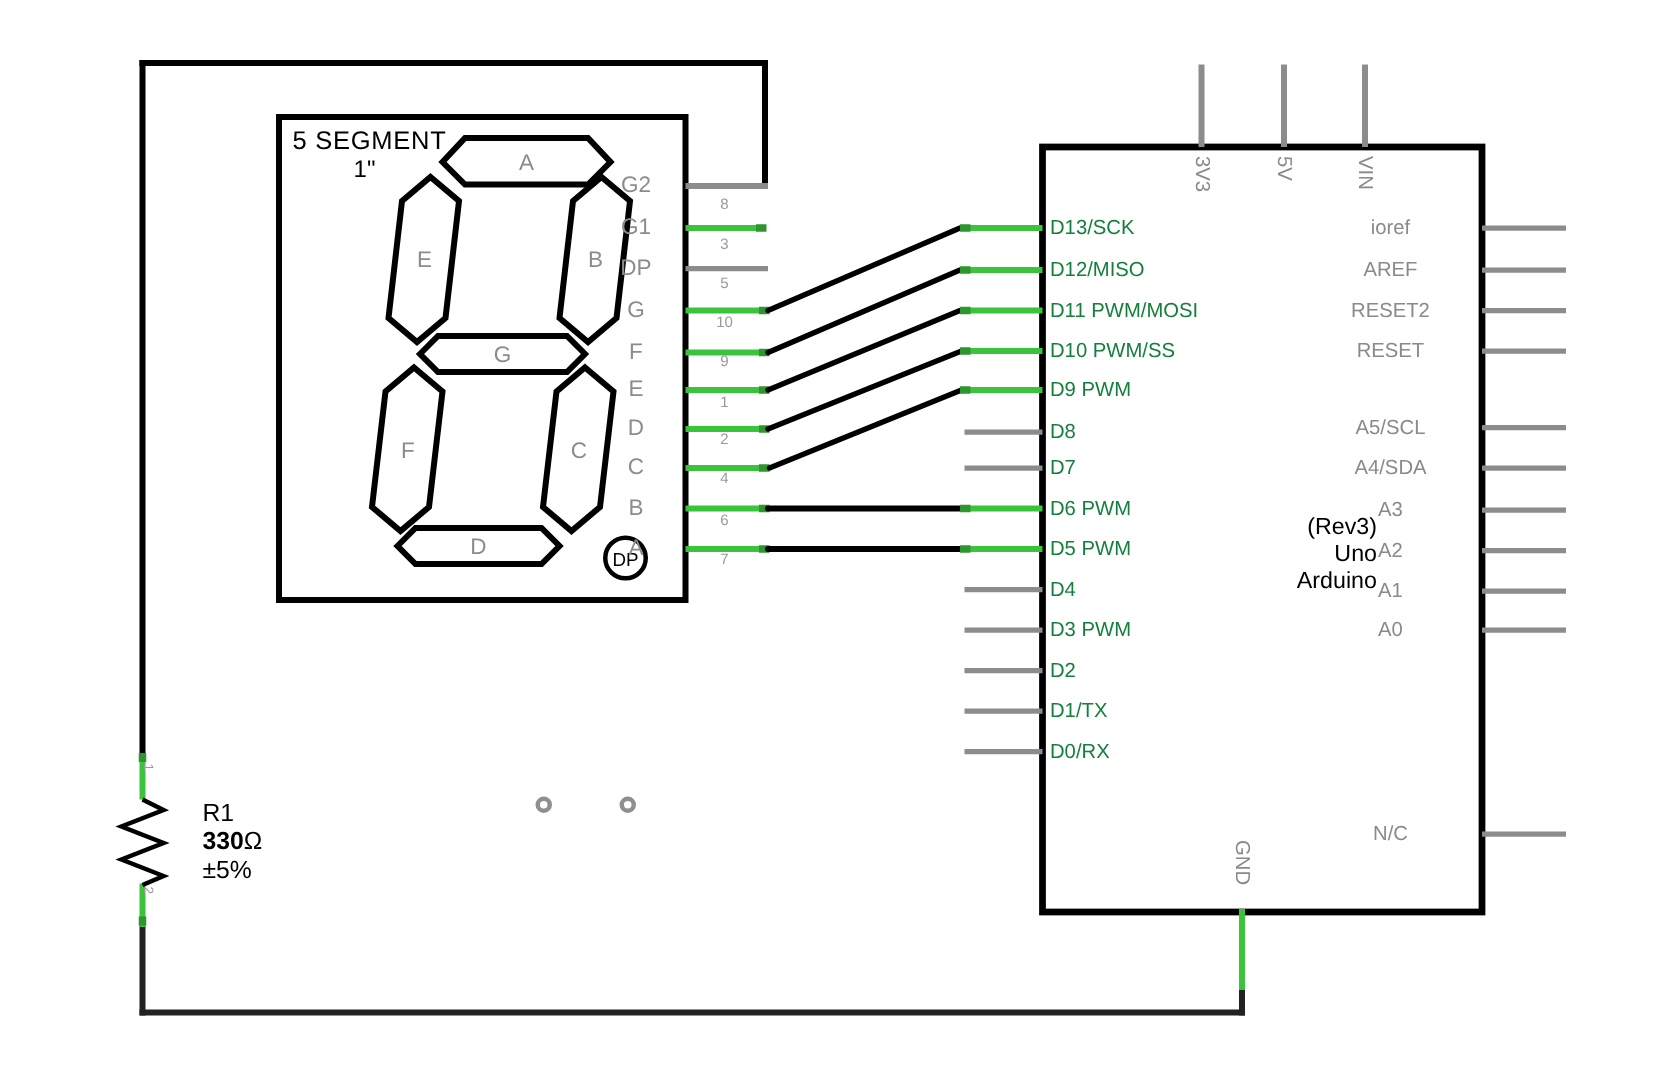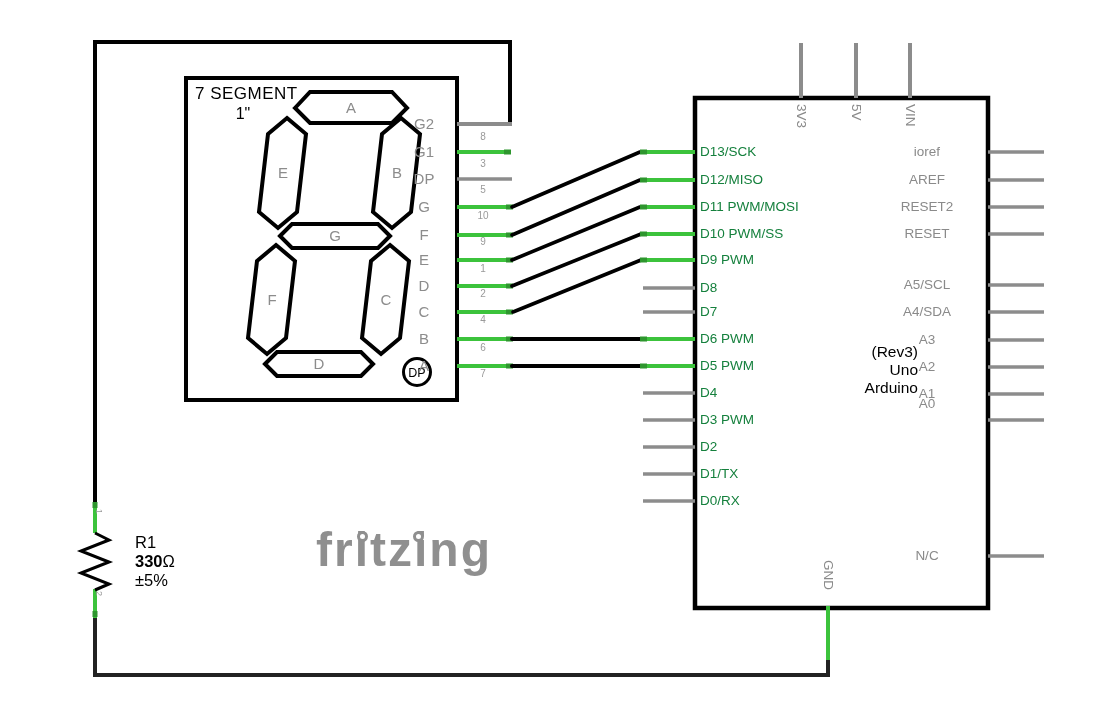--- a/index.html
+++ b/index.html
@@ -157,21 +157,21 @@
 
     <g>
       <line x1="95" y1="503" x2="95" y2="533" stroke="#3cc33c" stroke-width="4"></line>
       <line x1="95" y1="589" x2="95" y2="618" stroke="#3cc33c" stroke-width="4"></line>
       <rect x="92.5" y="502" width="5" height="6" fill="#2e962e"></rect>
       <rect x="92.5" y="611" width="5" height="6" fill="#2e962e"></rect>
       <polyline points="95,533 109,540 81,551 109,562 81,573 109,584 95,590" fill="none" stroke="#000" stroke-width="3" stroke-linejoin="miter"></polyline>
     </g>
   </svg>
 
-  <span class="abs seg-title">7 SEGMENT</span>
+  <span class="abs seg-title">5 SEGMENT</span>
   <span class="abs seg-size">1"</span>
 
   <span class="abs dpin" style="top:115px">G2</span>
   <span class="abs dpin" style="top:143px">G1</span>
   <span class="abs dpin" style="top:170px">DP</span>
   <span class="abs dpin" style="top:198px">G</span>
   <span class="abs dpin" style="top:226px">F</span>
   <span class="abs dpin" style="top:251px">E</span>
   <span class="abs dpin" style="top:277px">D</span>
   <span class="abs dpin" style="top:303px">C</span>
@@ -206,38 +206,37 @@
 
   <span class="abs apin-r" style="top:144px">ioref</span>
   <span class="abs apin-r" style="top:172px">AREF</span>
   <span class="abs apin-r" style="top:199px">RESET2</span>
   <span class="abs apin-r" style="top:226px">RESET</span>
   <span class="abs apin-r" style="top:277px">A5/SCL</span>
   <span class="abs apin-r" style="top:304px">A4/SDA</span>
   <span class="abs apin-r" style="top:332px">A3</span>
   <span class="abs apin-r" style="top:359px">A2</span>
   <span class="abs apin-r" style="top:386px">A1</span>
-  <span class="abs apin-r" style="top:396px">A0</span>
+  <span class="abs apin-r" style="top:412px">A0</span>
   <span class="abs apin-r" style="top:548px">N/C</span>
 
   <span class="abs apin-rot" style="left:809px;top:104px">3V3</span>
   <span class="abs apin-rot" style="left:864px;top:104px">5V</span>
   <span class="abs apin-rot" style="left:918px;top:104px">VIN</span>
 
   <span class="abs apin-rot" style="left:836px;top:560px">GND</span>
 
   <div class="abs aname">
     <div>(Rev3)</div>
     <div>Uno</div>
     <div>Arduino</div>
   </div>
 
   <span class="abs rlab" style="top:533px">R1</span>
   <span class="abs rlab" style="top:552px"><span class="bold">330</span><span>Ω</span></span>
   <span class="abs rlab" style="top:571px">±5%</span>
   <span class="abs rnum" style="left:104px;top:509px">1</span>
   <span class="abs rnum" style="left:104px;top:591px">2</span>
 
-  <span class="abs logo">fritzing</span>
   <span class="abs ring" style="left:357px;top:531px"></span>
   <span class="abs ring" style="left:413px;top:531px"></span>
 
 </div>
 
 </body></html>

